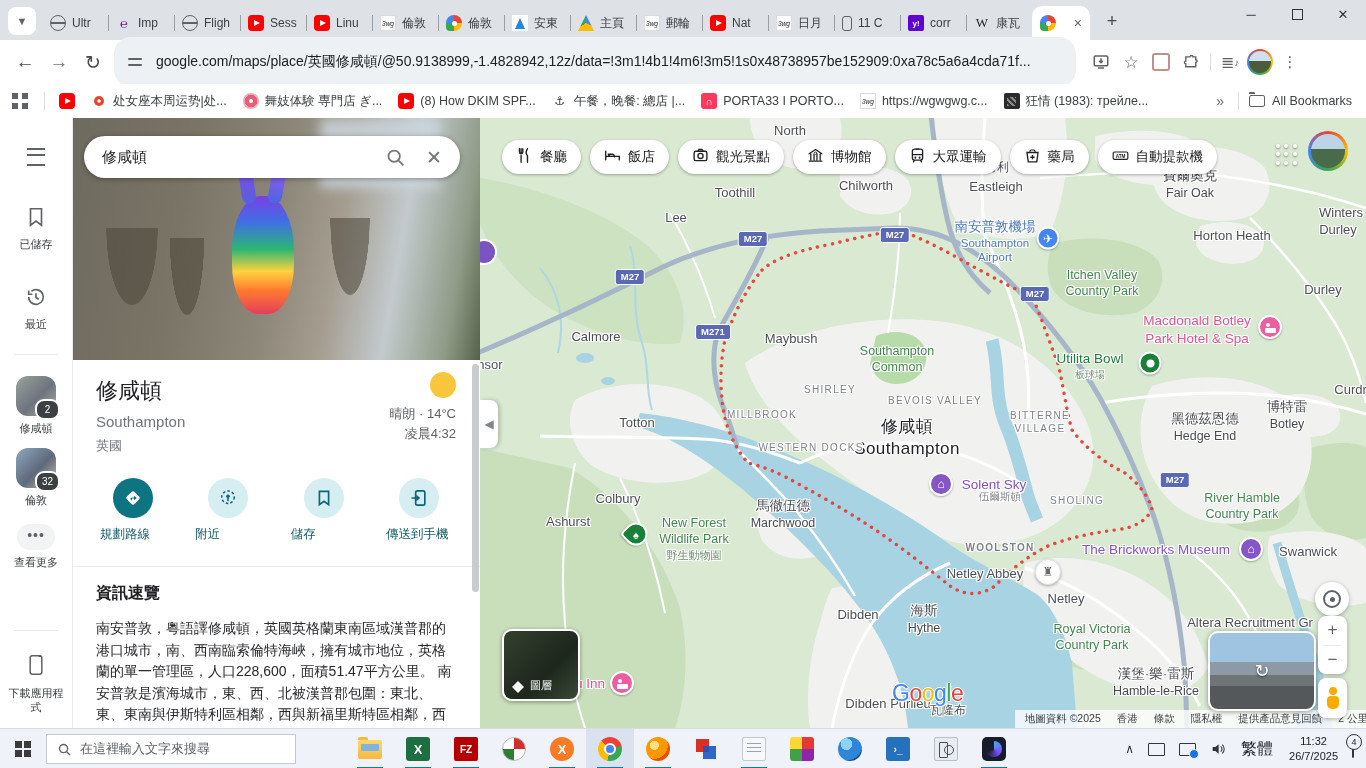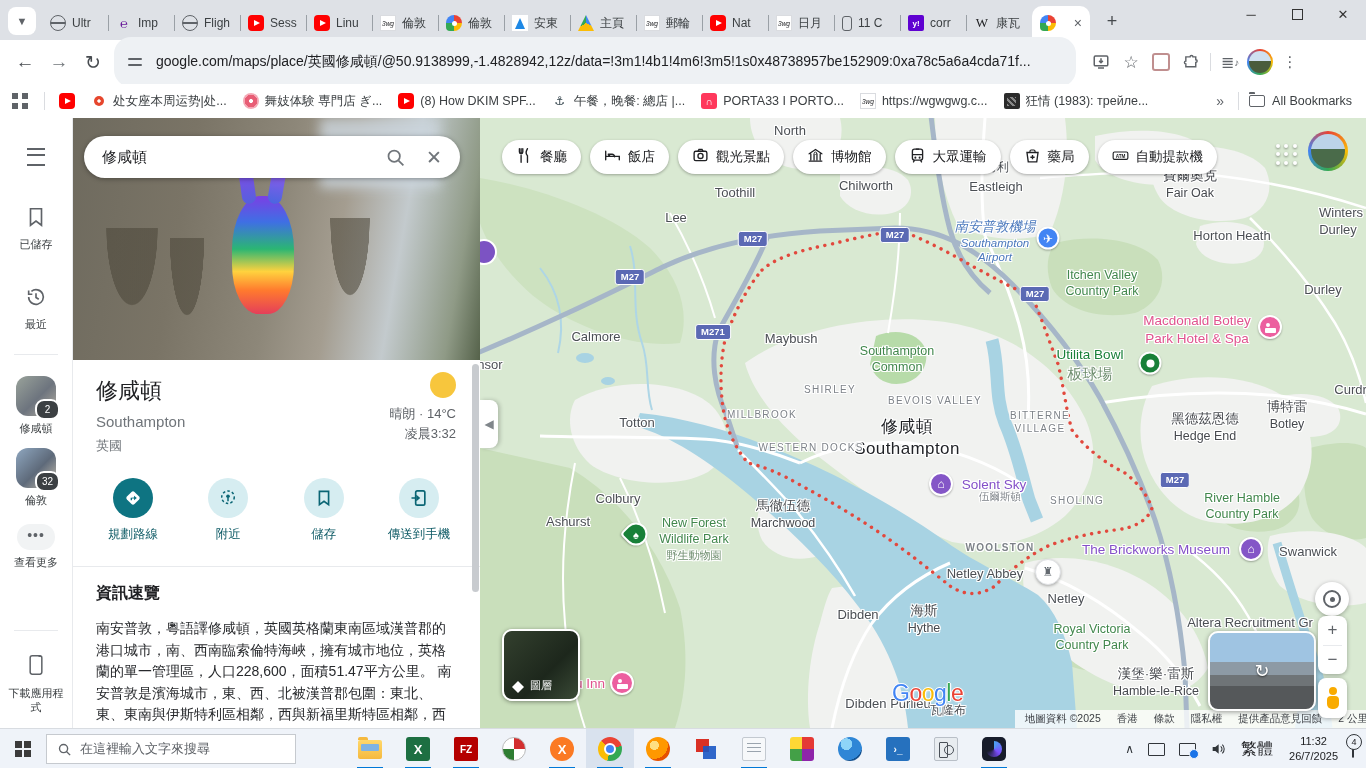--- a/index.html
+++ b/index.html
@@ -106,21 +106,21 @@
   #searchpill .q{font-size:15px;color:#202124;flex:1;}
   #placecard{position:absolute;top:242px;left:0;right:0;padding:16px 24px 0;}
   #ptitle{font-size:22px;color:#202124;font-weight:400;margin:0;}
   #psub{font-size:15px;color:#70757a;margin-top:7px;}
   #pcountry{font-size:13px;color:#70757a;margin-top:7px;}
   #weather{position:absolute;top:12px;right:24px;text-align:right;}
   #sun{width:26px;height:26px;border-radius:50%;background:#f7c63d;margin-left:auto;}
   #wcond{font-size:13px;color:#5f6368;margin-top:7px;white-space:nowrap;}
   #wtime{font-size:13px;color:#5f6368;margin-top:2px;}
   #actions{position:absolute;top:360px;left:0;right:0;display:flex;justify-content:space-between;padding:0 28px;}
-  .act{text-align:center;width:66px;}
+  .act{text-align:left;width:66px;}
   .act .circ{width:40px;height:40px;border-radius:50%;background:#d6edf1;margin:0 auto;display:flex;align-items:center;justify-content:center;}
   .act.primary .circ{background:#0e7482;}
   .act .alabel{font-size:12.5px;color:#0f5b66;margin-top:8px;white-space:nowrap;}
   .act svg{width:20px;height:20px;}
   #factsdiv{position:absolute;top:448px;left:0;right:0;height:1px;background:#e8eaed;}
   #facts{position:absolute;top:449px;left:0;right:0;padding:16px 24px 0;}
   #facts h2{font-size:16px;font-weight:700;color:#202124;margin:0;}
   #facts p{font-size:14px;line-height:21.5px;color:#27292c;margin:14px 0 0;}
   #facts a{color:#27292c;}
   #pscroll{position:absolute;right:1px;top:246px;width:7px;height:228px;border-radius:4px;background:#c8cbcf;}
@@ -128,31 +128,31 @@
   
   #mapwrap{position:relative;width:1018px;height:610px;flex:none;overflow:hidden;background:#d9e9d2;}
   #basemap{position:absolute;top:0;left:0;}
   #labels,#markers,#badges{position:absolute;inset:0;pointer-events:none;}
   .lbl{position:absolute;transform:translate(-50%,-50%);text-align:center;white-space:nowrap;line-height:1.3;text-shadow:0 1px 0 #fff,0 -1px 0 #fff,1px 0 0 #fff,-1px 0 0 #fff,1px 1px 0 #fff,-1px -1px 0 #fff,1px -1px 0 #fff,-1px 1px 0 #fff;}
   .lbl span{display:block;}
   .t1{font-size:13px;color:#4b4f54;font-weight:500;}
   .zh-frag{font-size:12px;color:#4b4f54;font-weight:500;}
   .dual span:nth-child(1){font-size:13.5px;color:#46494e;font-weight:500;}
   .dual span:nth-child(2){font-size:12.5px;color:#46494e;font-weight:500;}
-  .air span{color:#4b79bd;font-size:11.5px;font-style:italic;}
+  .air span{color:#4b79bd;font-size:11.5px;}
   .air span:nth-child(1){font-size:13.5px;font-weight:500;}
   .city span{font-size:17px;color:#1f2125;font-weight:500;letter-spacing:.4px;}
   .dist{font-size:10px;color:#7d8288;letter-spacing:1.3px;font-weight:500;}
   .dist-zh span:nth-child(1){font-size:10.5px;color:#7d8288;letter-spacing:0;}
   .dist-zh span:nth-child(2){font-size:10px;color:#7d8288;letter-spacing:1.3px;font-weight:700;margin-top:37px;}
   .park{font-size:12.5px;color:#41874c;font-weight:500;}
   .park3{font-size:12.5px;color:#41874c;font-weight:500;}
   .park3 span:nth-child(3){font-size:11px;color:#6f8e6f;font-weight:400;}
   .poi-g span:nth-child(1){font-size:13.5px;color:#188038;font-weight:500;}
-  .poi-g span:nth-child(2){font-size:15px;color:#6f8e6f;}
+  .poi-g span:nth-child(2){font-size:10px;color:#6f8e6f;}
   .poi-p{font-size:13.5px;color:#e0538e;font-weight:500;}
   .poi-v{font-size:13.5px;color:#8450c8;font-weight:500;}
   .badge{position:absolute;transform:translate(-50%,-50%);background:#5b69b4;color:#fff;font-size:9.5px;font-weight:700;padding:1px 5px 2px;border-radius:3px;border:1px solid #fff;}
   .mk{position:absolute;transform:translate(-50%,-50%);display:flex;align-items:center;justify-content:center;box-sizing:border-box;}
   .mk-airport{width:23px;height:23px;border-radius:50%;background:#4285f4;border:2px solid #fff;box-shadow:0 1px 2px rgba(0,0,0,.3);color:#fff;}
   .mk-airport::before{content:"✈";font-size:12px;color:#fff;}
   .mk-dot-green{width:23px;height:23px;border-radius:50%;background:#188038;border:2px solid #fff;box-shadow:0 1px 2px rgba(0,0,0,.3);}
   .mk-dot-green::before{content:"";width:8px;height:8px;border-radius:50%;background:#fff;}
   .mk-hotel{width:24px;height:24px;border-radius:50%;background:#ec5f9f;border:2px solid #fff;box-shadow:0 1px 2px rgba(0,0,0,.3);position:absolute;}
   .mk-hotel::before{content:"";position:absolute;left:5px;top:11px;width:11px;height:4.5px;background:#fff;border-radius:1px;}
@@ -462,21 +462,21 @@
           <span style="font-size:19px;color:#70757a">✕</span>
         </div>
       </div>
       <div id="placecard">
         <h1 id="ptitle">修咸頓</h1>
         <div id="psub">Southampton</div>
         <div id="pcountry">英國</div>
         <div id="weather">
           <div id="sun"></div>
           <div id="wcond">晴朗 · 14°C</div>
-          <div id="wtime">凌晨3:32</div>
+          <div id="wtime">凌晨4:32</div>
         </div>
       </div>
       <div id="actions">
           <div class="act primary">
             <div class="circ">
               <svg viewBox="0 0 24 24">
                 <rect x="5.6" y="5.6" width="12.8" height="12.8" rx="2.5" transform="rotate(45 12 12)" fill="#ffffff"></rect>
                 <path d="M9.2 14.6v-3l4-.1V9.4l3.4 2.6-3.4 2.6v-2.1l-2.4.1v2z" fill="#0e7482"></path>
               </svg>
             </div>

